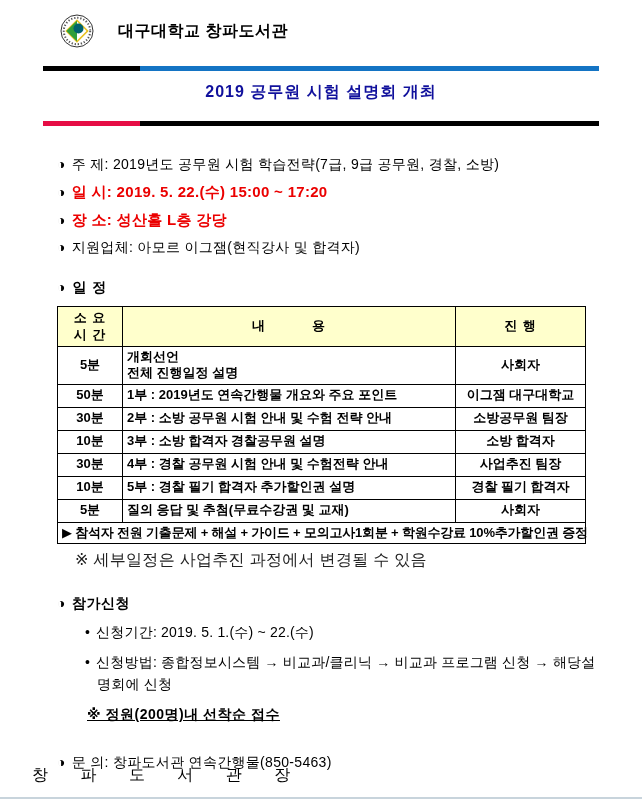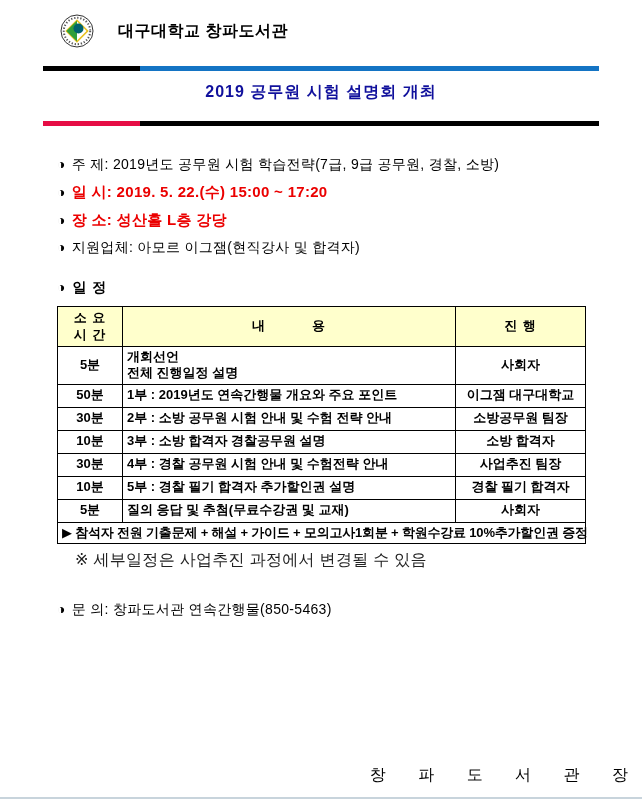--- a/index.html
+++ b/index.html
@@ -72,21 +72,21 @@
   .apply-item .dot { margin-right:6px; }
   .apply-note { margin:10px 0 0 30px; font-weight:bold; text-decoration:underline; letter-spacing:0.5px; }
 
   
   .contact { margin:30px 0 0 57px; font-size:14px; letter-spacing:0.3px; }
   .contact .bullet { margin-right:6px; }
 
   
   .signature {
     position:absolute; left:0; right:0; top:765px;
-    text-align:right; font-size:16px; letter-spacing:14px; text-indent:14px;
+    text-align:left; font-size:16px; letter-spacing:14px; text-indent:14px;padding-left:18px;
   }
   .bottom-edge { position:absolute; left:0; right:0; bottom:0; height:2px; background:#c8d4dc; }
 </style>
 </head>
 <body>
 
 <div class="page">
 
   <div class="org-header">
     <svg class="seal" viewBox="0 0 34 34" aria-hidden="true">
@@ -184,20 +184,32 @@
         <td class="cell-host">사회자</td>
       </tr>
       <tr>
         <td class="table-benefit" colspan="3">▶ 참석자 전원 기출문제 + 해설 + 가이드 + 모의고사1회분 + 학원수강료 10%추가할인권 증정</td>
       </tr>
     </tbody>
   </table>
 
   <div class="table-note">※ 세부일정은 사업추진 과정에서 변경될 수 있음</div>
 
+  <div class="apply">
+    <div class="apply-heading">
+      <span class="bullet">◑</span><span>참가신청</span>
+    </div>
+    <div class="apply-item">
+      <span class="dot">•</span><span>신청기간: 2019. 5. 1.(수) ~ 22.(수)</span>
+    </div>
+    <div class="apply-item">
+      <span class="dot">•</span><span>신청방법: 종합정보시스템 → 비교과/클리닉 → 비교과 프로그램 신청 → 해당설명회에 신청</span>
+    </div>
+    <div class="apply-note">※ 정원(200명)내 선착순 접수</div>
+  </div>
 
   <div class="contact">
     <span class="bullet">◑</span><span>문 의: 창파도서관 연속간행물(850-5463)</span>
   </div>
 
   <div class="signature">창 파 도 서 관 장</div>
   <div class="bottom-edge"></div>
 
 </div>
 

